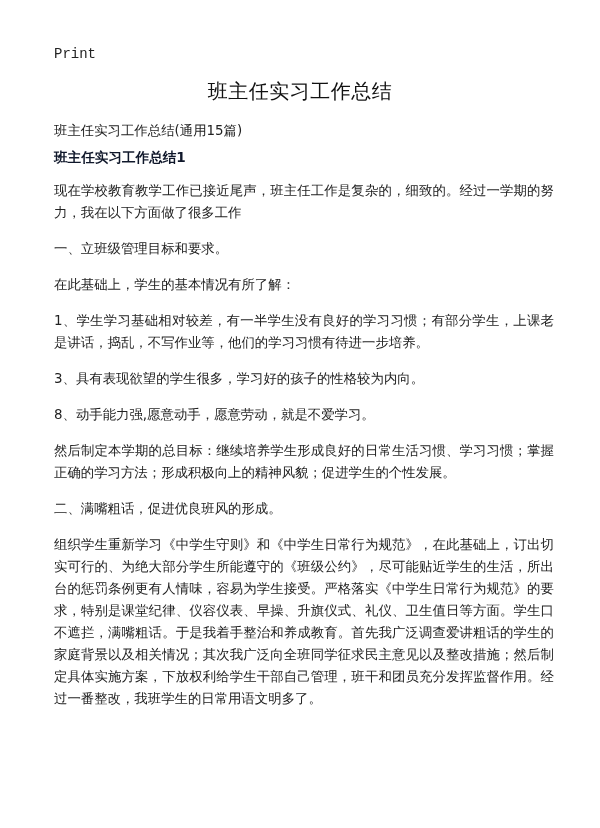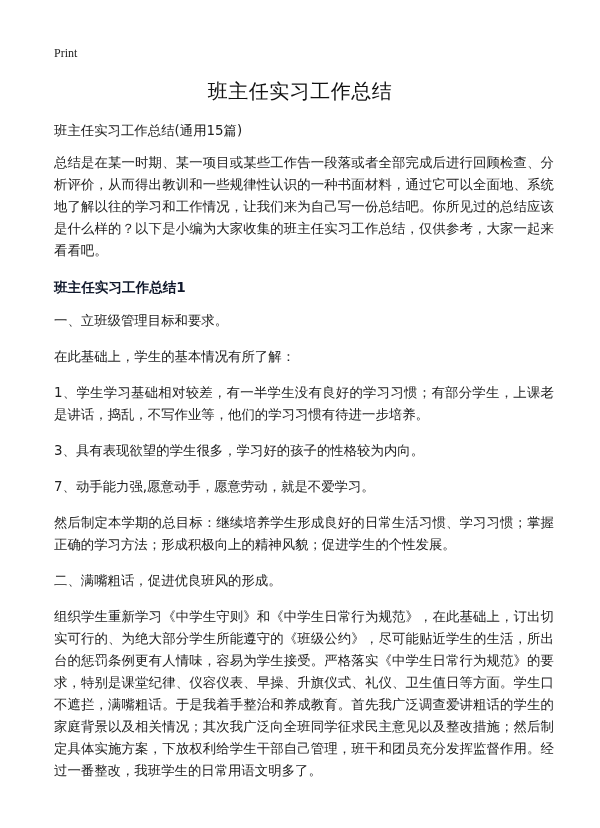--- a/index.html
+++ b/index.html
@@ -3,51 +3,51 @@
   <meta charset="utf-8">
   <style>
     html, body { margin: 0; padding: 0; background: #ffffff; }
     body {
       width: 600px; height: 828px; position: relative; overflow: hidden;
       color: #1a1a1a;
       font-family: "DejaVu Sans", "Liberation Sans", sans-serif;
     }
     .print-link {
       position: absolute; left: 54px; top: 46px;
-      font-family: Liberation Serif, serif;
-      font-size: 12px; color: #222; text-decoration: none;
+      font-family: Liberation Mono, monospace;
+      font-size: 14px; color: #222; text-decoration: none;
     }
     .title {
       position: absolute; left: 0; width: 600px; top: 78px;
       text-align: center; font-size: 20px; color: #111; letter-spacing: 0.5px;
     }
     .doc {
       position: absolute; left: 54px; width: 500px; top: 120px;
     }
     .p {
       margin: 0 0 14px 0; font-size: 13.4px; line-height: 22px; color: #222;
       text-align: justify; word-break: break-all;
     }
-    .p.subtitle { margin-bottom: 10px; }
+    .p.subtitle { margin-bottom: 4px; }
     .h2 {
       margin: 0 0 12px 0; font-size: 13.6px; line-height: 22px; font-weight: bold; color: #0f172a;
     }
   </style>
 </head>
 <body>
 
 <a class="print-link">Print</a>
 
 <div class="title">班主任实习工作总结</div>
 
 <div class="doc">
   <p class="p subtitle">班主任实习工作总结(通用15篇)</p>
-  <p class="p">总结是在某一时期、某一项目或某些工作告一段落或者全部完成后进行回顾检查、分析评价，从而得出教训和一些规律性认识的一种书面材料，通过它可以全面地、系统地了解以往的学习和工作情况，让我们来为自己写一份总结吧。你所见过的总结应该是什么样的？以下是小编为大家收集的班主任实习工作总结，仅供参考，大家一起来看看吧。</p>
   <div class="h2">班主任实习工作总结1</div>
+  <p class="p">现在学校教育教学工作已接近尾声，班主任工作是复杂的，细致的。经过一学期的努力，我在以下方面做了很多工作</p>
   <p class="p">一、立班级管理目标和要求。</p>
   <p class="p">在此基础上，学生的基本情况有所了解：</p>
   <p class="p">1、学生学习基础相对较差，有一半学生没有良好的学习习惯；有部分学生，上课老是讲话，捣乱，不写作业等，他们的学习习惯有待进一步培养。</p>
   <p class="p">3、具有表现欲望的学生很多，学习好的孩子的性格较为内向。</p>
-  <p class="p">7、动手能力强,愿意动手，愿意劳动，就是不爱学习。</p>
+  <p class="p">8、动手能力强,愿意动手，愿意劳动，就是不爱学习。</p>
   <p class="p">然后制定本学期的总目标：继续培养学生形成良好的日常生活习惯、学习习惯；掌握正确的学习方法；形成积极向上的精神风貌；促进学生的个性发展。</p>
   <p class="p">二、满嘴粗话，促进优良班风的形成。</p>
   <p class="p">组织学生重新学习《中学生守则》和《中学生日常行为规范》，在此基础上，订出切实可行的、为绝大部分学生所能遵守的《班级公约》，尽可能贴近学生的生活，所出台的惩罚条例更有人情味，容易为学生接受。严格落实《中学生日常行为规范》的要求，特别是课堂纪律、仪容仪表、早操、升旗仪式、礼仪、卫生值日等方面。学生口不遮拦，满嘴粗话。于是我着手整治和养成教育。首先我广泛调查爱讲粗话的学生的家庭背景以及相关情况；其次我广泛向全班同学征求民主意见以及整改措施；然后制定具体实施方案，下放权利给学生干部自己管理，班干和团员充分发挥监督作用。经过一番整改，我班学生的日常用语文明多了。</p>
 </div>
 
 </body></html>

